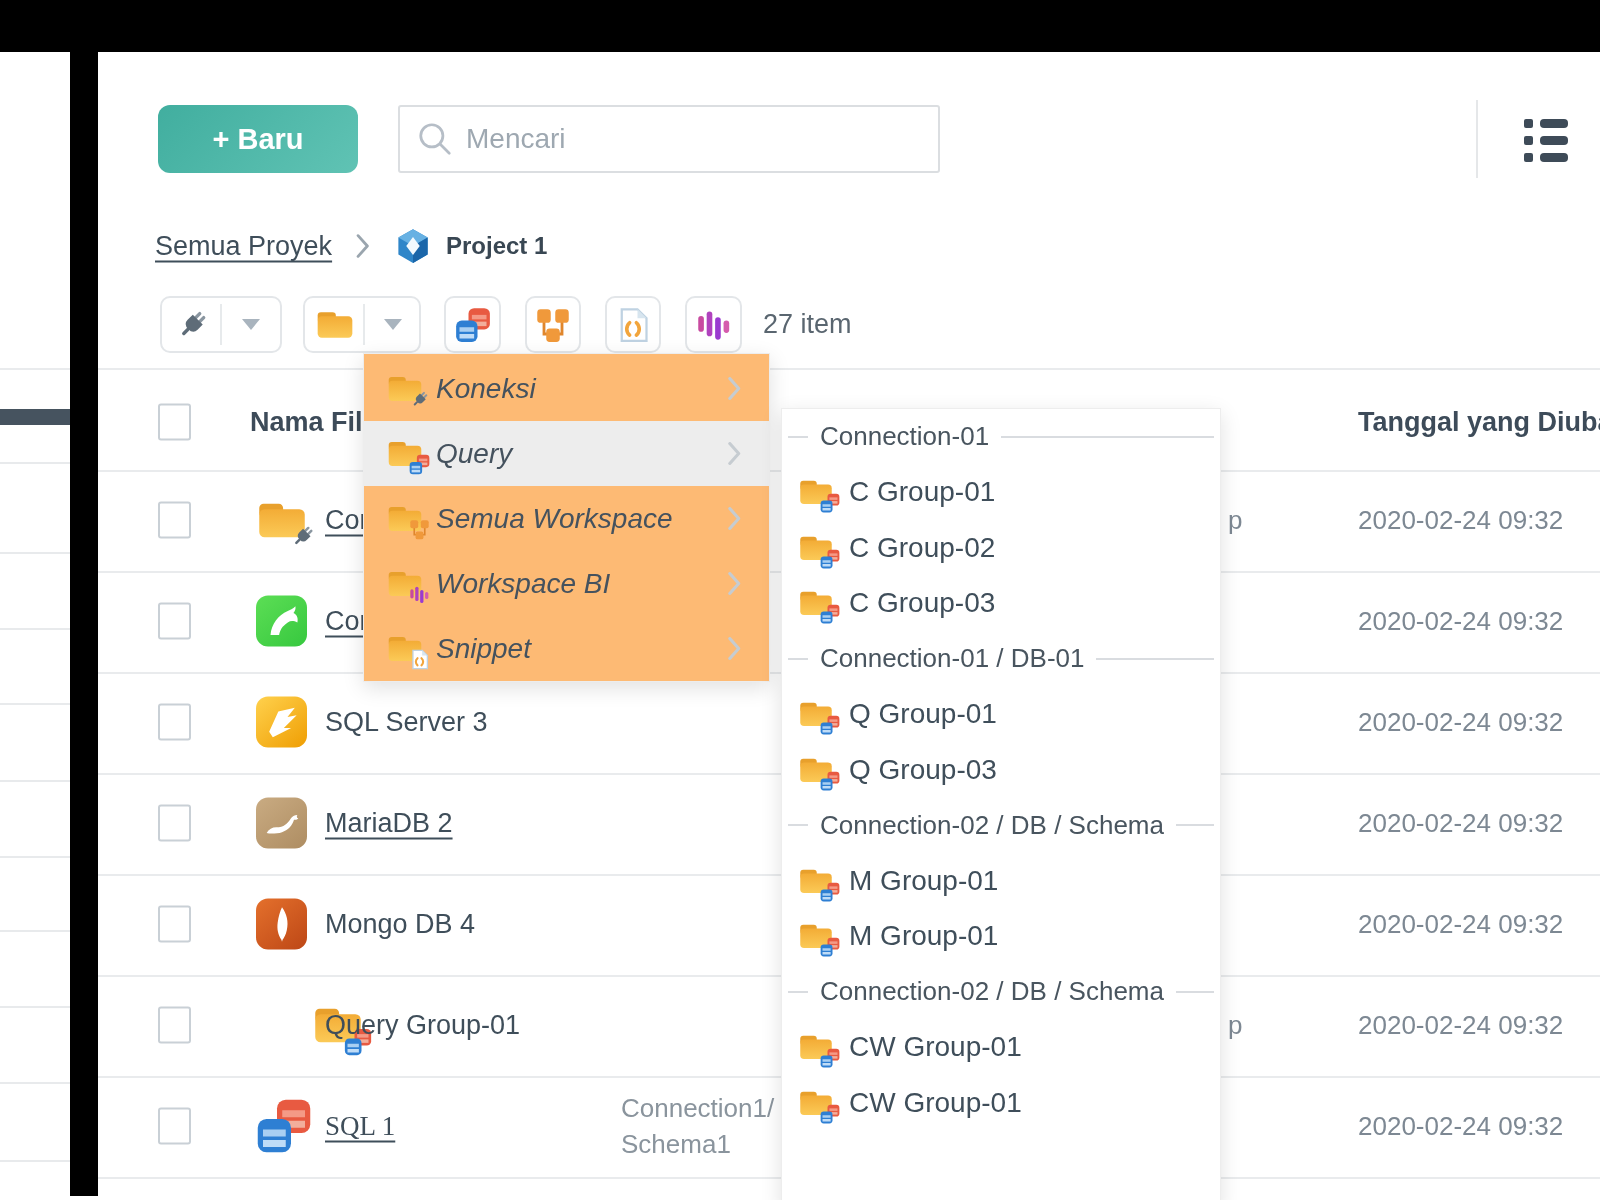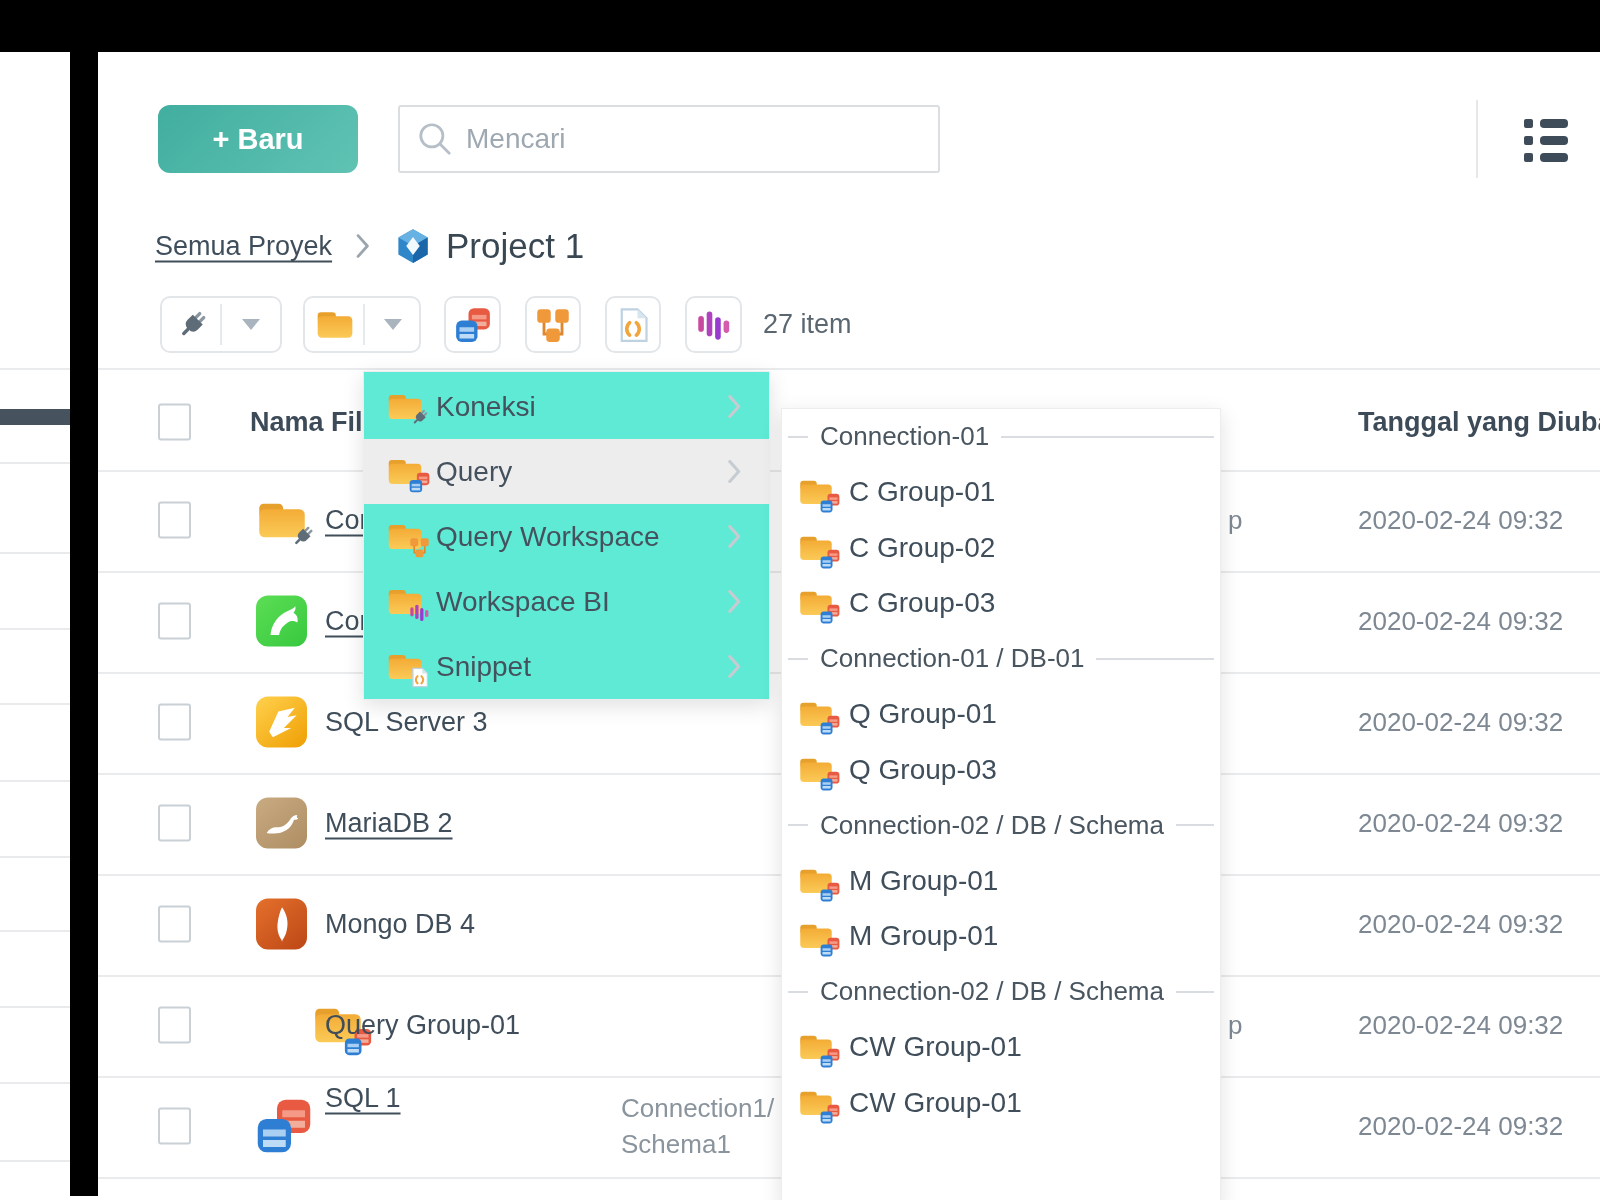--- a/index.html
+++ b/index.html
@@ -26,21 +26,21 @@
   .hdr-divider{left:1476px;top:100px;width:2px;height:78px;background:#E5E7E9;}
   .list-icon{left:1524px;top:119px;width:44px;height:43px;display:flex;flex-direction:column;justify-content:space-between;}
   .list-icon .li-row{display:flex;align-items:center;gap:7px;}
   .li-sq{width:9px;height:9px;background:#3E4B58;border-radius:2px;}
   .li-bar{width:28px;height:9px;background:#3E4B58;border-radius:4px;}
   
   .crumb-root{left:155px;top:246px;font-size:27px;color:#3F4E5A;text-decoration:underline;
               text-underline-offset:6px;cursor:pointer;}
   .crumb-chevron{left:356px;top:246px;}
   .crumb-icon{left:395px;top:246px;}
-  .crumb-project{left:446px;top:246px;font-size:35px;font-weight:400;color:#394753;}
+  .crumb-project{left:446px;top:246px;font-size:24px;font-weight:700;color:#394753;}
   
   .tbtn{top:296px;height:57px;background:#fff;border:2px solid #E3E6E9;border-radius:10px;
         box-sizing:border-box;display:flex;align-items:center;cursor:pointer;}
   .tbtn .tdiv{width:2px;height:41px;background:#E7EAEC;}
   .caret{width:0;height:0;border-left:9px solid transparent;border-right:9px solid transparent;
          border-top:11px solid #A9B4BE;}
   .count-label{left:763px;top:324px;font-size:27px;color:#5A6670;}
   
   .cbx{width:33px;height:37px;background:#fff;border:2px solid #C9D0D6;border-radius:3px;
        box-sizing:border-box;display:inline-block;cursor:pointer;}
@@ -51,22 +51,22 @@
   .frag{left:1228px;font-size:26px;color:#7D8893;}
   .pathtxt{left:621px;font-size:26px;color:#8A949D;line-height:36px;white-space:nowrap;}
   .tile{width:51px;height:51px;border-radius:12px;display:flex;align-items:center;justify-content:center;}
   .tile-mysql{background:linear-gradient(140deg,#5CDE55,#37C83F);}
   .tile-mssql{background:linear-gradient(140deg,#FFD14D,#EF9E03);}
   .tile-maria{background:linear-gradient(140deg,#C9AB82,#AE8D62);}
   .tile-mongo{background:linear-gradient(140deg,#E4702C,#BD4716);}
   .fold-ic{position:relative;display:inline-block;}
   .fold-ic .badge{position:absolute;}
   
-  .menu{left:363px;top:371px;width:407px;height:329px;background:#5eead4;border:1px solid #EDEDED;
-        box-sizing:border-box;box-shadow:0 6px 20px rgba(0,0,0,.12);padding-top:2px;}
+  .menu{left:363px;top:353px;width:407px;height:329px;background:#fdba74;border:1px solid #EDEDED;
+        box-sizing:border-box;box-shadow:0 6px 20px rgba(0,0,0,.12);padding-top:2px;font-style:italic;}
   .menu-item{height:65px;display:flex;align-items:center;padding-left:22px;position:relative;cursor:pointer;}
   .menu-item.hl{background:#EDEDED;}
   .menu-item .mi-label{position:absolute;left:72px;font-size:28px;color:#45525E;}
   .menu-item .mi-chevron{position:absolute;right:28px;}
   
   .submenu{left:781px;top:408px;width:440px;height:800px;background:#fff;border:1px solid #EDEDED;
            box-sizing:border-box;box-shadow:0 6px 20px rgba(0,0,0,.12);}
   .sm-row{height:55.5px;display:flex;align-items:center;position:relative;}
   .sm-row.hl{background:#EDEDED;}
   .sm-head{padding:0 6px;}
@@ -328,21 +328,21 @@
   </span>
   <span class="abs vc rowname" style="left:325px;top:1025px;">Query Group-01</span>
   <span class="abs vc frag" style="top:1025px;">p</span>
   <span class="abs vc date" style="top:1025px;">2020-02-24 09:32</span>
 
   
   <span class="abs vc cbx" style="left:158px;top:1126px;"></span>
   <svg class="abs vc" style="left:256px;top:1126px;" width="56" height="56">
       <use href="#sym-query"></use>
     </svg>
-  <span class="abs vc rowname u" style="left:325px;top:1098px;">SQL 1</span>
+  <span class="abs vc rowname u" style="left:325px;top:1126px;font-family:Liberation Serif, serif;">SQL 1</span>
   <span class="abs vc pathtxt" style="top:1108px;">Connection1/</span>
   <span class="abs vc pathtxt" style="top:1144px;">Schema1</span>
   <span class="abs vc date" style="top:1126px;">2020-02-24 09:32</span>
 
   
   <div class="abs menu">
     <div class="menu-item">
       <span class="fold-ic" style="width:38px;height:31px;">
         <svg width="38" height="31">
             <use href="#sym-folder"></use>
@@ -372,21 +372,21 @@
     </div>
     <div class="menu-item">
       <span class="fold-ic" style="width:38px;height:31px;">
         <svg width="38" height="31">
             <use href="#sym-folder"></use>
           </svg>
         <svg class="badge" style="right:-6px;bottom:-6px;" width="21" height="21">
             <use href="#sym-model"></use>
           </svg>
       </span>
-      <span class="mi-label">Query Workspace</span>
+      <span class="mi-label">Semua Workspace</span>
       <svg class="mi-chevron" width="13" height="23">
           <use href="#sym-chevron"></use>
         </svg>
     </div>
     <div class="menu-item">
       <span class="fold-ic" style="width:38px;height:31px;">
         <svg width="38" height="31">
             <use href="#sym-folder"></use>
           </svg>
         <svg class="badge" style="right:-6px;bottom:-6px;" width="21" height="21">

